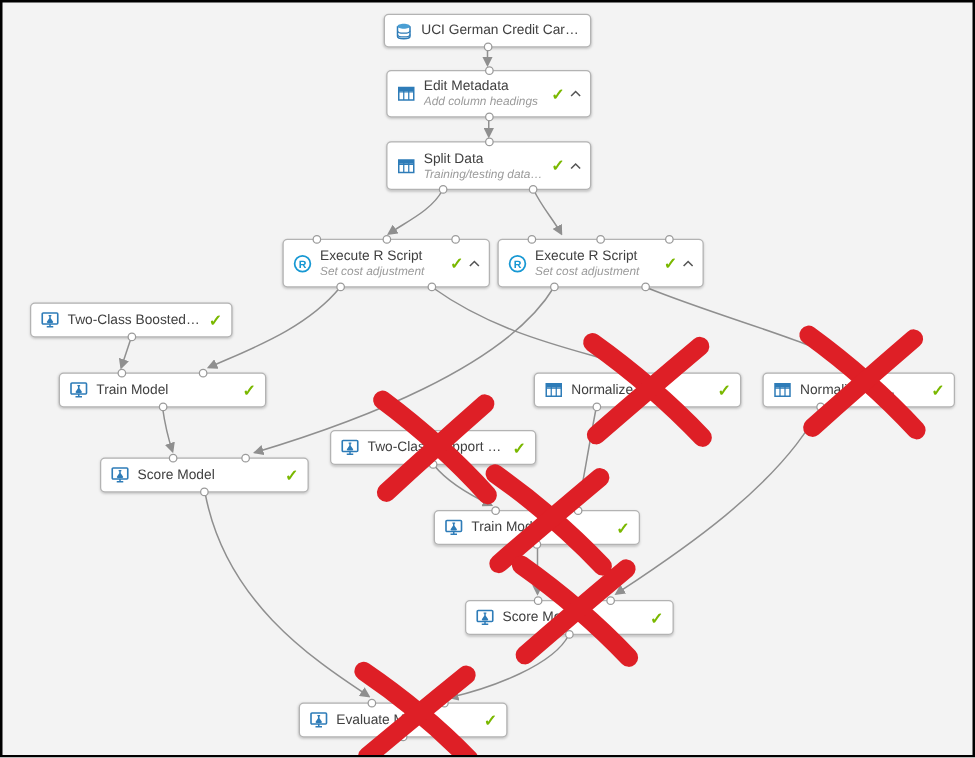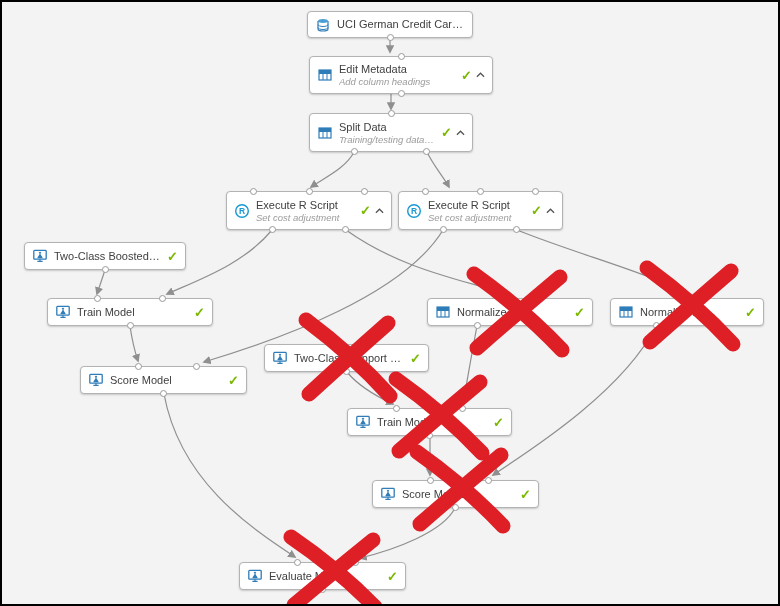--- a/index.html
+++ b/index.html
@@ -67,21 +67,21 @@
             <path d="M3 4v8c0 1.1 2.2 2 5 2s5-.9 5-2V4" fill="none" stroke="#2e7cb8" stroke-width="1.2"></path>
             <path d="M3 7.5c0 1.1 2.2 2 5 2s5-.9 5-2" fill="none" stroke="#2e7cb8" stroke-width="1"></path>
             <path d="M3 10.5c0 1.1 2.2 2 5 2s5-.9 5-2" fill="none" stroke="#2e7cb8" stroke-width="1"></path>
           </svg>
         </span>
         <span class="texts">
           <span class="title">UCI German Credit Card Data</span>
         </span>
         <span class="port" style="left: calc(50% - 3.5px); bottom: -4px;"></span>
       </div>
-      <div class="node" style="left: 307px; top: 54px; width: 184px; height: 38px;">
+      <div class="node" style="left: 307px; top: 54px; width: 164px; height: 38px;">
         <span class="icon">
           <svg viewBox="0 0 16 16">
             <rect x="2" y="3" width="12" height="10" fill="#fff" stroke="#2e7cb8" stroke-width="1.2"></rect>
             <path d="M2 6.5h12 M6 3v10 M10 3v10" stroke="#2e7cb8" stroke-width="1" fill="none"></path>
             <rect x="2" y="3" width="12" height="3" fill="#2e7cb8"></rect>
           </svg>
         </span>
         <span class="texts">
           <span class="title">Edit Metadata</span>
           <span class="sub">Add column headings</span>

